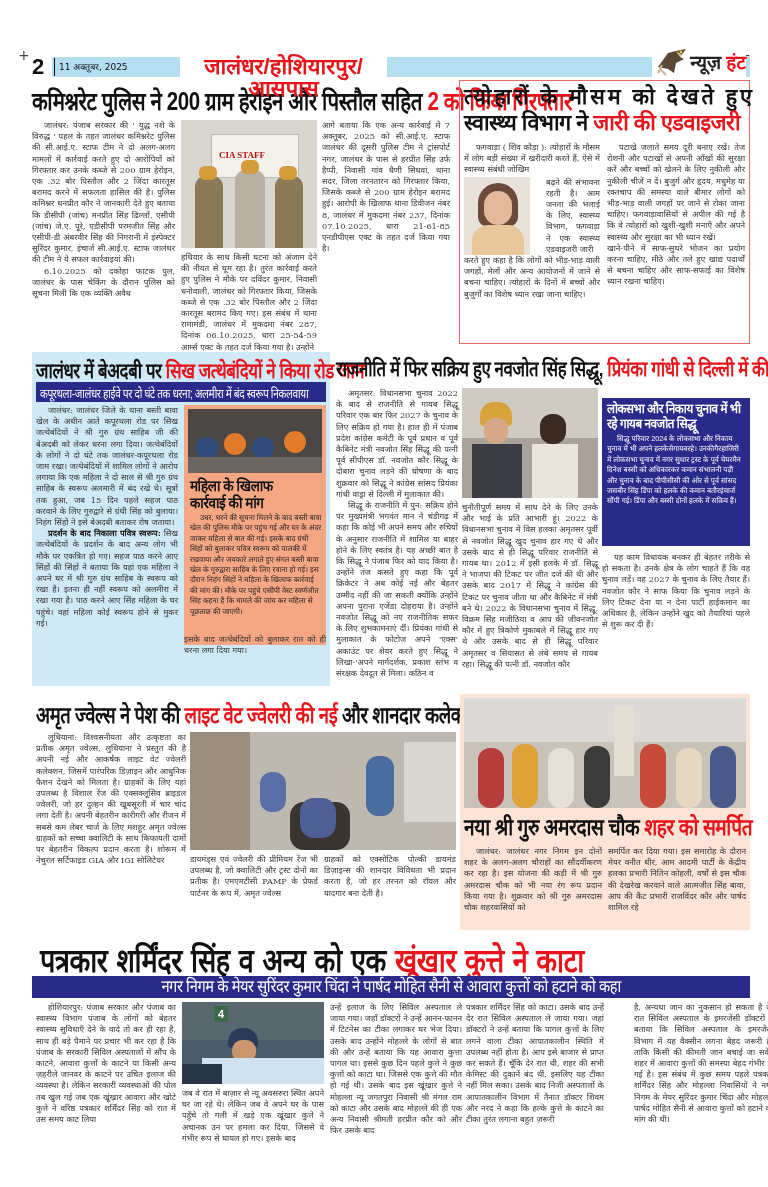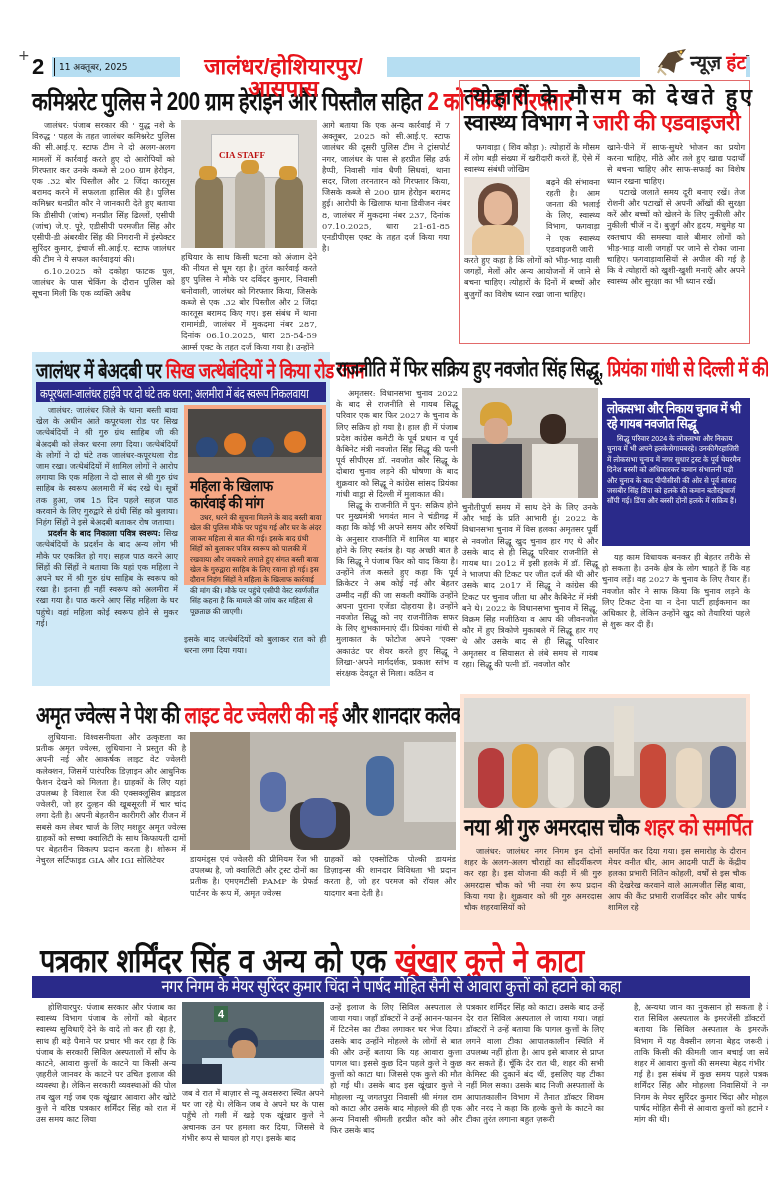--- a/index.html
+++ b/index.html
@@ -31,21 +31,21 @@
 <body>
 
 <div class="crop" style="left:18px;top:48px">+</div>
 <div class="crop" style="left:739px;top:48px">+</div>
 
 <div class="folio">
   <span class="pn">2</span>
   <div class="bar" style="left:20px;width:698px"></div>
   <span class="date">11 अक्तूबर, 2025</span>
   <span class="section">जालंधर/होशियारपुर/आसपास</span>
-  <div class="logo" style="right:4px;top:-10px;background:#fff;padding-left:16px;height:32px">
+  <div class="logo" style="right:4px;top:-10px;background:#fff;padding-left:4px;height:32px">
     <svg width="34" height="30" viewBox="0 0 34 30">
         <path d="M2 20 L12 6 L20 4 L30 2 L24 10 L28 12 L20 16 L18 26 L12 22 Z" fill="#5a4632"></path>
         <path d="M20 4 L26 8 L24 10 Z" fill="#d9c9a0"></path>
         <circle cx="25" cy="5" r="1.4" fill="#f3c24a"></circle>
         <path d="M4 22 L10 28 M6 18 L2 26" stroke="#c9b690" stroke-width="2"></path>
       </svg>
     <span class="txt"><span>न्यूज़</span> <b>हंट</b></span>
   </div>
 </div>
 
@@ -85,37 +85,37 @@
     <div class="photo" style="position:relative;width:66px;height:78px;flex:none;background:#e9e2da">
       <div style="position:absolute;left:14px;top:6px;width:40px;height:44px;background:#6b4a3a;border-radius:20px 20px 10px 10px"></div>
       <div style="position:absolute;left:20px;top:14px;width:28px;height:34px;background:#e4b89a;border-radius:14px"></div>
       <div style="position:absolute;left:8px;top:48px;width:52px;height:30px;background:#e8c79c;border-radius:16px 16px 0 0"></div>
     </div>
     <p style="text-indent:0;width:66px">बढ़ने की संभावना रहती है। आम जनता की भलाई के लिए, स्वास्थ्य विभाग, फगवाड़ा ने एक स्वास्थ्य एडवाइजरी जारी</p>
   </div>
   <p style="text-indent:0">करते हुए कहा है कि लोगों को भीड़-भाड़ वाली जगहों, मेलों और अन्य आयोजनों में जाने से बचना चाहिए। त्योहारों के दिनों में बच्चों और बुजुर्गों का विशेष ध्यान रखा जाना चाहिए।</p>
 </div>
 <div class="abs body" style="left:607px;top:142px;width:138px">
+  <p>पटाखे जलाते समय दूरी बनाए रखें। तेज रोशनी और पटाखों से अपनी आँखों की सुरक्षा करें और बच्चों को खेलने के लिए नुकीली और नुकीली चीजें न दें। बुजुर्ग और हृदय, मधुमेह या रक्तचाप की समस्या वाले बीमार लोगों को भीड़-भाड़ वाली जगहों पर जाने से रोका जाना चाहिए। फगवाड़ावासियों से अपील की गई है कि वे त्योहारों को खुशी-खुशी मनाएँ और अपने स्वास्थ्य और सुरक्षा का भी ध्यान रखें।</p>
   <p style="text-indent:0">खाने-पीने में साफ-सुथरे भोजन का प्रयोग करना चाहिए, मीठे और तले हुए खाद्य पदार्थों से बचना चाहिए और साफ-सफाई का विशेष ध्यान रखना चाहिए।</p>
-  <p>पटाखे जलाते समय दूरी बनाए रखें। तेज रोशनी और पटाखों से अपनी आँखों की सुरक्षा करें और बच्चों को खेलने के लिए नुकीली और नुकीली चीजें न दें। बुजुर्ग और हृदय, मधुमेह या रक्तचाप की समस्या वाले बीमार लोगों को भीड़-भाड़ वाली जगहों पर जाने से रोका जाना चाहिए। फगवाड़ावासियों से अपील की गई है कि वे त्योहारों को खुशी-खुशी मनाएँ और अपने स्वास्थ्य और सुरक्षा का भी ध्यान रखें।</p>
 </div>
 
 <div class="box-blue" style="left:32px;top:352px;width:298px;height:334px"></div>
 <div class="abs head" style="left:36px;top:356px;font-size:21px;transform:scaleX(0.8);transform-origin:left">
   <span>जालंधर में बेअदबी पर</span>
   <span class="red">सिख जत्थेबंदियों ने किया रोड जाम</span>
 </div>
 <div class="abs navy" style="left:36px;top:382px;width:290px;height:20px;padding:2px 4px;overflow:hidden">
   <div class="head" style="color:#fff;font-size:13px;font-weight:normal;transform:scaleX(0.78);transform-origin:left">कपूरथला-जालंधर हाईवे पर दो घंटे तक धरना; अलमीरा में बंद स्वरूप निकलवाया</div>
 </div>
 <div class="abs body" style="left:36px;top:405px;width:142px">
   <p>जालंधर: जालंधर जिले के थाना बस्ती बावा खेल के अधीन आते कपूरथला रोड पर सिख जत्थेबंदियों ने श्री गुरु ग्रंथ साहिब जी की बेअदबी को लेकर धरना लगा दिया। जत्थेबंदियों के लोगों ने दो घंटे तक जालंधर-कपूरथला रोड जाम रखा। जत्थेबंदियों में शामिल लोगों ने आरोप लगाया कि एक महिला ने दो साल से श्री गुरु ग्रंथ साहिब के स्वरूप अलमारी में बंद रखे थे। सूत्रों तक हुआ, जब 15 दिन पहले सहज पाठ करवाने के लिए गुरुद्वारे से ग्रंथी सिंह को बुलाया। निहंग सिंहों ने इसे बेअदबी बताकर रोष जताया।</p>
   <p><b>प्रदर्शन के बाद निकाला पवित्र स्वरूप:</b> <span>सिख जत्थेबंदियों के प्रदर्शन के बाद अन्य लोग भी मौके पर एकत्रित हो गए। सहज पाठ करने आए सिंहों की सिंहों ने बताया कि यहां एक महिला ने अपने घर में श्री गुरु ग्रंथ साहिब के स्वरूप को रखा है। इतना ही नहीं स्वरूप को अलमीरा में रखा गया है। पाठ करने आए सिंह महिला के घर पहुंचे। वहां महिला कोई स्वरूप होने से मुकर गई।</span></p>
 </div>
-<div class="abs salmon" style="left:184px;top:405px;width:142px;height:180px">
+<div class="abs salmon" style="left:184px;top:405px;width:142px;height:240px">
   <div class="photo" style="left:4px;top:4px;width:134px;height:64px;background:#4a4744">
     <div style="position:absolute;left:8px;top:28px;width:22px;height:22px;background:#2d4a7a;border-radius:11px"></div>
     <div style="position:absolute;left:36px;top:24px;width:22px;height:22px;background:#e07b2a;border-radius:11px"></div>
     <div style="position:absolute;left:64px;top:28px;width:22px;height:22px;background:#2d4a7a;border-radius:11px"></div>
     <div style="position:absolute;left:96px;top:22px;width:22px;height:22px;background:#e07b2a;border-radius:11px"></div>
     <div style="position:absolute;left:0;top:48px;width:134px;height:16px;background:#6a6560"></div>
   </div>
   <div class="abs head" style="left:6px;top:72px;font-size:15px;line-height:17px;white-space:normal;width:130px;transform:scaleX(0.9);transform-origin:left">महिला के खिलाफ कार्रवाई की मांग</div>
   <div class="abs" style="left:6px;top:108px;width:132px;font-family:'Liberation Sans',sans-serif;font-size:7.4px;line-height:10.4px;color:#222;text-indent:10px">उधर, धरने की सूचना मिलने के बाद बस्ती बावा खेल की पुलिस मौके पर पहुंच गई और घर के अंदर जाकर महिला से बात की गई। इसके बाद ग्रंथी सिंहों को बुलाकर पवित्र स्वरूप को पालकी में रखवाया और जयकारे लगाते हुए संगत बस्ती बावा खेल के गुरुद्वारा साहिब के लिए रवाना हो गई। इस दौरान निहंग सिंहों ने महिला के खिलाफ कार्रवाई की मांग की। मौके पर पहुंचे एसीपी वेस्ट स्वर्णजीत सिंह कहना है कि मामले की जांच कर महिला से पूछताछ की जाएगी।</div>
 </div>
@@ -163,21 +163,21 @@
   <div style="position:absolute;left:70px;top:40px;width:26px;height:40px;background:#5a6fa8;border-radius:12px"></div>
   <div style="position:absolute;left:100px;top:70px;width:60px;height:48px;background:#3a3430;border-radius:14px"></div>
   <div style="position:absolute;left:110px;top:66px;width:36px;height:40px;background:#4e5f96;border-radius:14px"></div>
   <div style="position:absolute;left:176px;top:24px;width:28px;height:60px;background:#4a6ca0;border-radius:12px"></div>
   <div style="position:absolute;left:214px;top:10px;width:52px;height:80px;background:#d9d6d0"></div>
 </div>
 <div class="abs body" style="left:190px;top:854px;width:128px">
   <p style="text-indent:0">डायमंड्स एवं ज्वेलरी की प्रीमियम रेंज भी उपलब्ध है, जो क्वालिटी और ट्रस्ट दोनों का प्रतीक है। एमएमटीसी PAMP के प्रेफर्ड पार्टनर के रूप में, अमृत ज्वेल्स</p>
 </div>
 <div class="abs body" style="left:324px;top:854px;width:132px">
-  <p style="text-indent:0">ग्राहकों को एक्सोटिक पोल्की डायमंड डिज़ाइन्स की शानदार विविधता भी प्रदान करता है, जो हर परमज को रॉयल और यादगार बना देती है।</p>
+  <p style="text-indent:0">ग्राहकों को एक्सोटिक पोल्की डायमंड डिज़ाइन्स की शानदार विविधता भी प्रदान करता है, जो हर तरनत को रॉयल और यादगार बना देती है।</p>
 </div>
 
 <div class="abs peach" style="left:460px;top:694px;width:290px;height:236px"></div>
 <div class="photo" style="left:464px;top:698px;width:282px;height:110px;background:#c8c2b8">
   <div style="position:absolute;left:0;top:0;width:282px;height:44px;background:#dcdad6"></div>
   <div style="position:absolute;left:150px;top:8px;width:20px;height:70px;background:#e3ddd2"></div>
   <div style="position:absolute;left:14px;top:50px;width:26px;height:60px;background:#b73d3d;border-radius:12px"></div>
   <div style="position:absolute;left:48px;top:46px;width:26px;height:64px;background:#e0a33a;border-radius:12px"></div>
   <div style="position:absolute;left:84px;top:50px;width:26px;height:60px;background:#e6e1d8;border-radius:12px"></div>
   <div style="position:absolute;left:120px;top:48px;width:26px;height:62px;background:#3b3b3b;border-radius:12px"></div>

